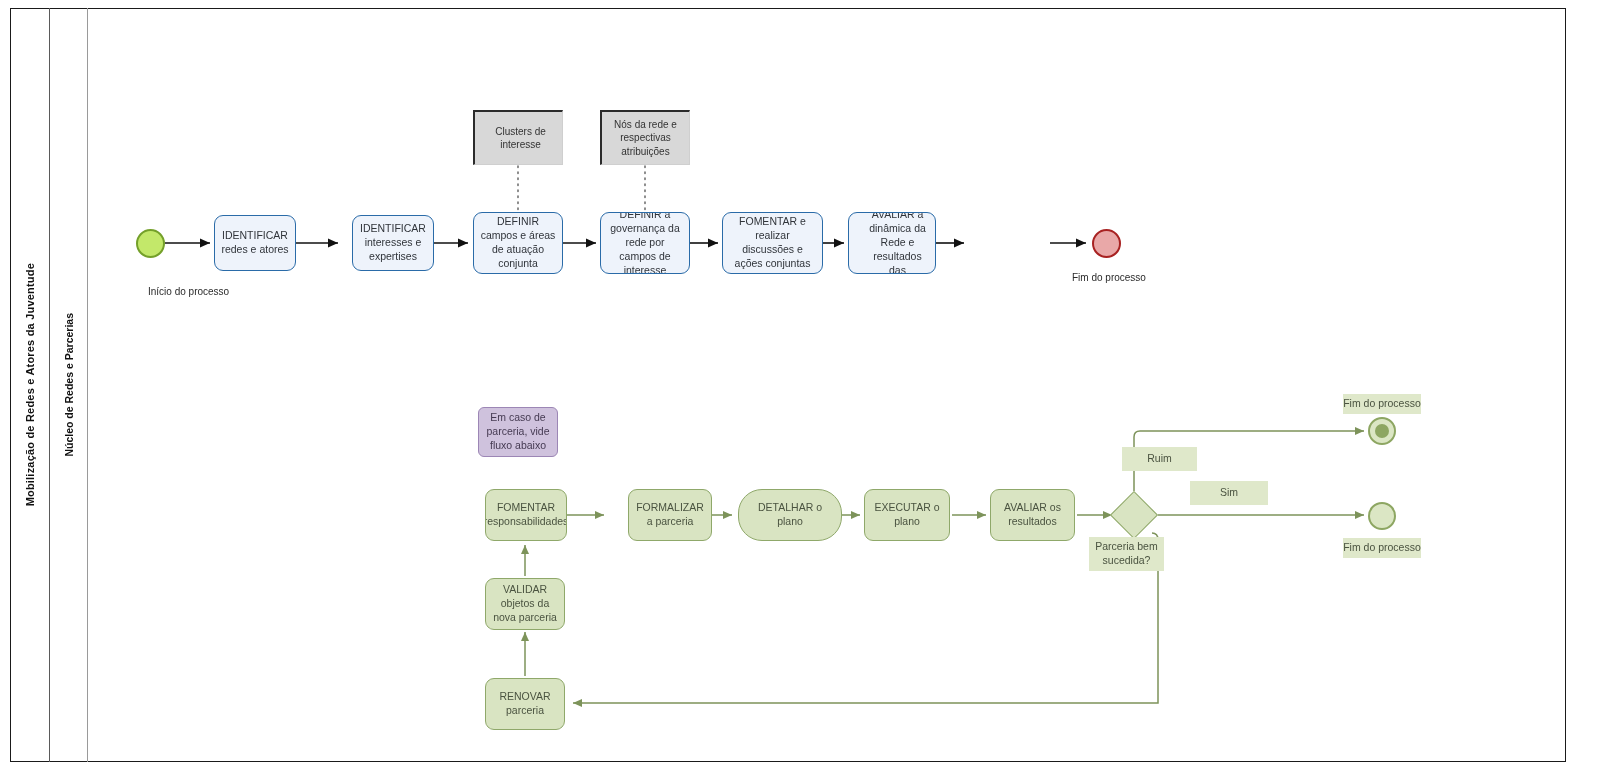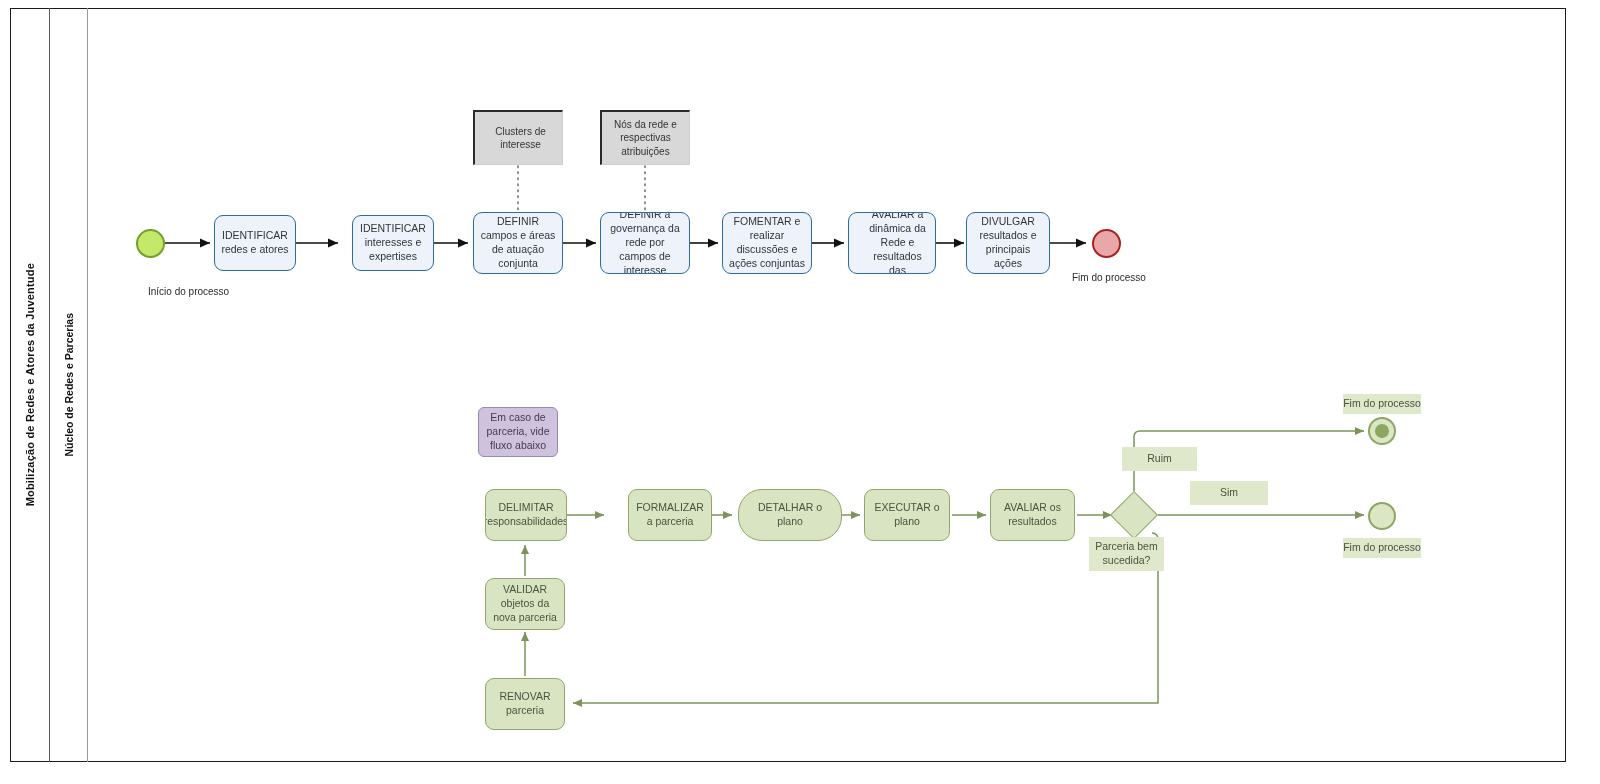--- a/index.html
+++ b/index.html
@@ -252,39 +252,36 @@
   </div>
   <div class="node task blue" style="left:352px; top:215px; width:82px; height:56px;">
     <span>IDENTIFICAR interesses e expertises</span>
   </div>
   <div class="node task blue" style="left:473px; top:212px; width:90px; height:62px;">
     <span>DEFINIR campos e áreas de atuação conjunta</span>
   </div>
   <div class="node task blue" style="left:600px; top:212px; width:90px; height:62px;">
     <span>DEFINIR a governança da rede por campos de interesse</span>
   </div>
-  <div class="node task blue" style="left:722px; top:212px; width:90px; height:62px;">
+  <div class="node task blue" style="left:722px; top:212px; width:101px; height:62px;">
     <span>FOMENTAR e realizar discussões e ações conjuntas</span>
   </div>
   <div class="node task blue" style="left:848px; top:212px; width:88px; height:62px;padding-left:16px;">
     <span>AVALIAR a dinâmica da Rede e resultados das</span>
   </div>
-  <div class="node task blue" style="left:966px; top:212px; width:84px; height:62px;">
-    <span>DIVULGAR resultados e principais ações</span>
-  </div>
 
   <div class="node event end-red" style="left:1092px; top:229px; width:29px; height:29px;"></div>
   <div class="evt-label" style="left:1072px; top:272px;">Fim do processo</div>
 
   <div class="node task purple" style="left:478px; top:407px; width:80px; height:50px;border-radius:6px;">
     <span>Em caso de parceria, vide fluxo abaixo</span>
   </div>
 
   <div class="node task green" style="left:485px; top:489px; width:82px; height:52px;">
-    <span>DELIMITAR responsabilidades</span>
+    <span>FOMENTAR responsabilidades</span>
   </div>
   <div class="node task green" style="left:628px; top:489px; width:84px; height:52px;">
     <span>FORMALIZAR a parceria</span>
   </div>
   <div class="node task green" style="left:738px; top:489px; width:104px; height:52px;border-radius:24px;">
     <span>DETALHAR o plano</span>
   </div>
   <div class="node task green" style="left:864px; top:489px; width:86px; height:52px;">
     <span>EXECUTAR o plano</span>
   </div>

